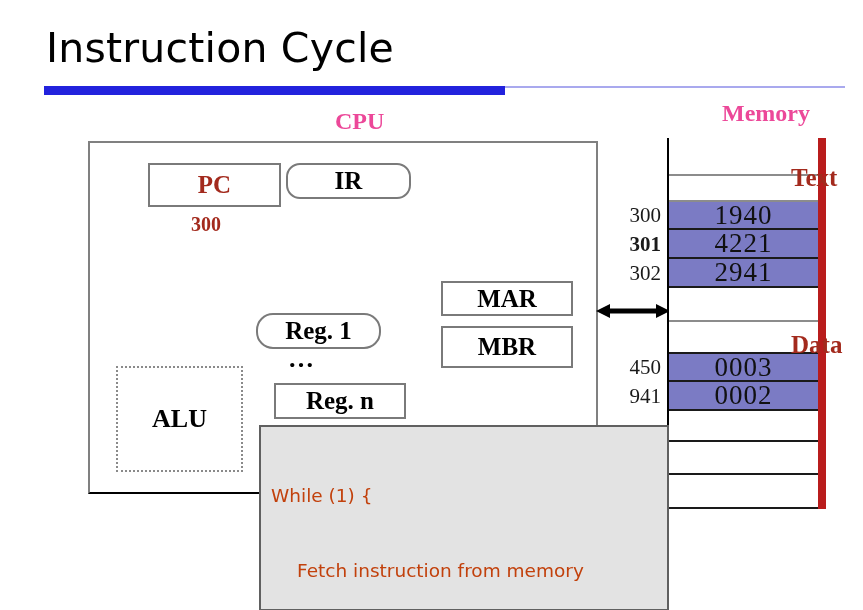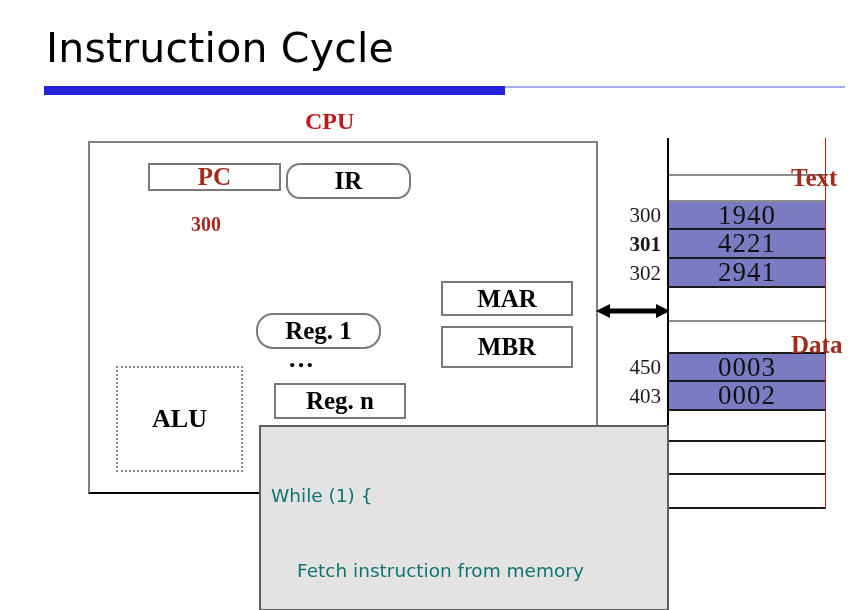--- a/index.html
+++ b/index.html
@@ -47,22 +47,23 @@
     height: 9px;
     background: #2222dd;
   }
 
   
   .heading {
     position: absolute;
     font-family: "Liberation Serif", serif;
     font-weight: bold;
     font-size: 24px;
-    color: #b91c1c;
-    white-space: nowrap;
+    color: #ec4899;
+    white-space: nowrap;
+    margin-left: 30px;
   }
   #cpu-heading { left: 305px; top: 108px; }
   #memory-heading { left: 692px; top: 100px; }
 
   
   #cpu-box {
     position: absolute;
     left: 88px;
     top: 141px;
     width: 510px;
@@ -81,21 +82,21 @@
     box-sizing: border-box;
     font-family: "Liberation Serif", serif;
     font-weight: bold;
     font-size: 25px;
     color: #000000;
     display: flex;
     align-items: center;
     justify-content: center;
     white-space: nowrap;
   }
-  #reg-pc   { left: 148px; top: 163px; width: 133px; height: 28px; color: #a32a1d; text-align: center; }
+  #reg-pc   { left: 148px; top: 163px; width: 133px; height: 44px; color: #a32a1d; text-align: center; }
   #reg-ir   { left: 286px; top: 163px; width: 125px; height: 36px; border-radius: 14px; }
   #reg-mar  { left: 441px; top: 281px; width: 132px; height: 35px; }
   #reg-mbr  { left: 441px; top: 326px; width: 132px; height: 42px; }
   #reg-1    { left: 256px; top: 313px; width: 125px; height: 36px; border-radius: 17px; }
   #reg-n    { left: 274px; top: 383px; width: 132px; height: 36px; }
 
   #pc-value {
     position: absolute;
     left: 191px;
     top: 213px;
@@ -145,21 +146,21 @@
   }
 
   
   #memory-box {
     position: absolute;
     left: 667px;
     top: 138px;
     width: 159px;
     height: 371px;
     border-left: 2px solid #000000;
-    border-right: 1px solid #b91c1c;
+    border-right: 8px solid #b91c1c;
     box-sizing: border-box;
     background: #ffffff;
   }
   .mem-cell {
     position: absolute;
     left: 0;
     width: 100%;
     box-sizing: border-box;
     font-family: "Liberation Serif", serif;
     font-size: 27px;
@@ -201,36 +202,37 @@
     top: 425px;
     width: 410px;
     height: 186px;
     background: #e3e3e3;
     border: 2px solid #606060;
     box-sizing: border-box;
     padding: 6px 10px 0 10px;
     font-family: "DejaVu Sans", sans-serif;
     font-size: 18.5px;
     line-height: 25px;
-    color: #0f766e;
+    color: #c2410c;
     white-space: pre;
   }
   .code-line { display: block; }
   .indent-1 { padding-left: 26px; }
 </style>
 </head>
 <body>
 
 <div id="slide">
 
   <div id="slide-title">Instruction Cycle</div>
   <div id="title-rule-thin"></div>
   <div id="title-rule-thick"></div>
 
   <div class="heading" id="cpu-heading">CPU</div>
+  <div class="heading" id="memory-heading">Memory</div>
 
   <div id="cpu-box"></div>
 
   <div class="reg-box" id="reg-pc">PC</div>
   <div class="reg-box" id="reg-ir">IR</div>
   <div class="reg-box" id="reg-mar">MAR</div>
   <div class="reg-box" id="reg-mbr">MBR</div>
   <div class="reg-box" id="reg-1">Reg. 1</div>
   <div class="reg-box" id="reg-n">Reg. n</div>
 
@@ -261,21 +263,21 @@
 
   <div class="mem-tag" id="tag-text">Text</div>
   <div class="mem-tag" id="tag-data">Data</div>
 
   <div id="mem-cells-layer"></div>
   <div id="mem-addrs-layer">
       <div class="mem-addr" style="left: 615px; top: 203px;">300</div>
       <div class="mem-addr" style="left: 615px; top: 231.5px; font-weight: bold;">301</div>
       <div class="mem-addr" style="left: 615px; top: 260.5px;">302</div>
       <div class="mem-addr" style="left: 615px; top: 355px;">450</div>
-      <div class="mem-addr" style="left: 615px; top: 383.5px;">403</div>
+      <div class="mem-addr" style="left: 615px; top: 383.5px;">941</div>
     </div>
 
   <div id="code-box">
     <span class="code-line">While (1) {</span>
     <span class="code-line indent-1">Fetch instruction from memory</span>
     
     
     
     
     

